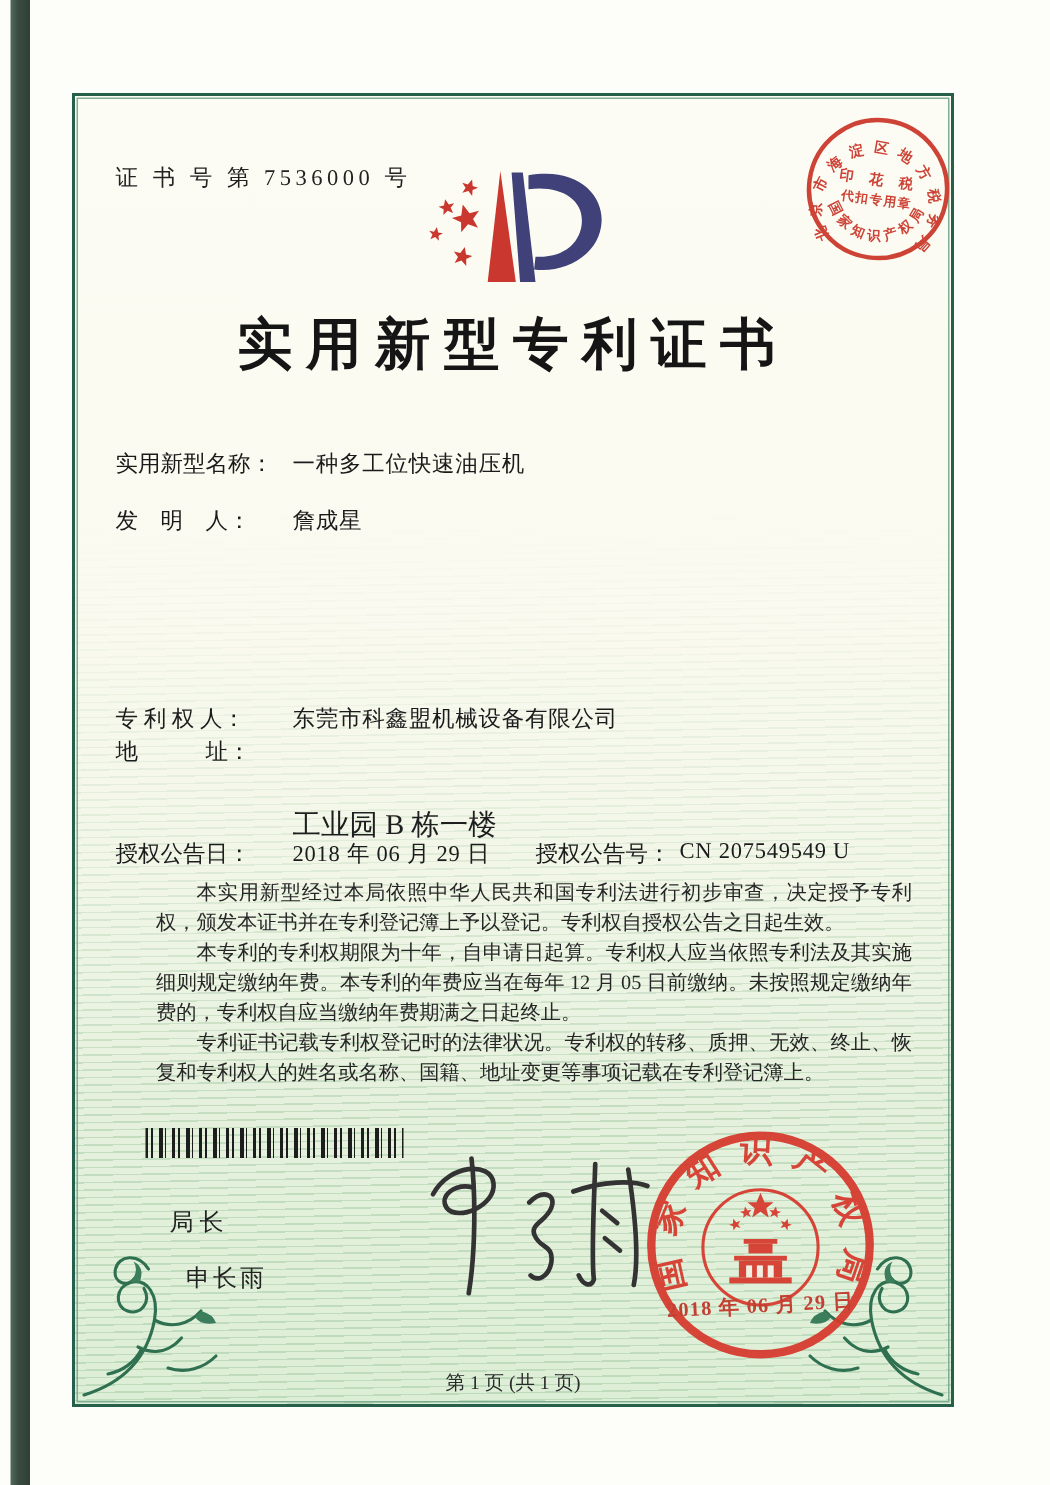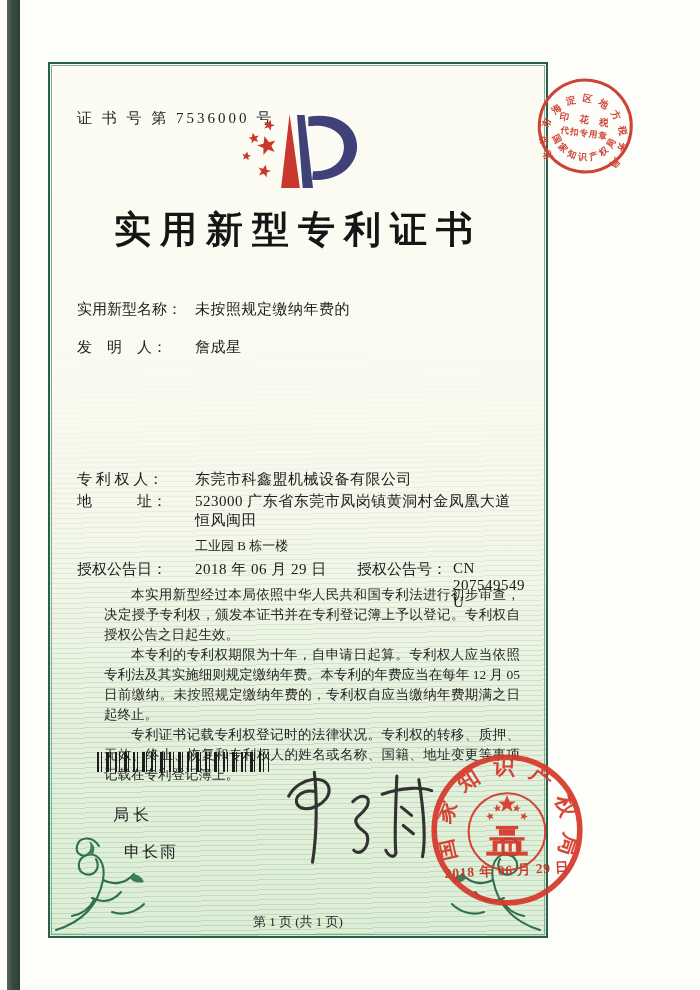--- a/index.html
+++ b/index.html
@@ -6,21 +6,21 @@
   html,body { width:700px; height:990px; }
   body { font-family:"Liberation Serif","DejaVu Serif",serif; background:#ffffff; position:relative; overflow:hidden; }
 
   .page { position:absolute; inset:0; background:#fdfdfa; }
 
   
   .spine { position:absolute; left:7px; top:0; width:13px; height:990px;
            background:linear-gradient(90deg,#55695c,#3a4c41 40%,#2f3f36); }
 
   
-  .cert { position:absolute; left:48px; top:62px; width:500px; height:876px;
+  .cert { position:absolute; left:48px; top:62px; width:588px; height:876px;
           border:2px solid #27604a; background:linear-gradient(180deg,#fdfcf4 0%,#fbfaf0 38%,#f1f6e7 60%,#e6f1dd 76%,#ddeed6 100%); }
   .cert-inner { position:absolute; inset:1px; border:1px solid #7fae95; }
 
   .guilloche { position:absolute; inset:0; pointer-events:none;
     background:repeating-linear-gradient(179deg, rgba(120,175,125,0) 0 4px, rgba(110,170,120,0.28) 4px 5px);
     -webkit-mask-image:linear-gradient(180deg, transparent 0 32%, rgba(0,0,0,.45) 55%, #000 78%);
             mask-image:linear-gradient(180deg, transparent 0 32%, rgba(0,0,0,.45) 55%, #000 78%); }
 
   .content { position:absolute; inset:0; color:#1e1e1e; }
 
@@ -28,21 +28,21 @@
 
   .logo { position:absolute; left:50%; transform:translateX(-50%); top:40px; }
 
   .title { position:absolute; top:141px; left:0; right:0; text-align:center;
            font-size:37px; font-weight:600; letter-spacing:9px; color:#151515; }
 
   .row { position:absolute; left:27px; right:24px; display:flex; font-size:15px; color:#1b1b1b; }
   .flabel { flex:0 0 118px; white-space:pre; }
   .fvalue { flex:1; letter-spacing:0.5px; }
   .r1{top:236px} .r2{top:274px} .r3{top:328px} .r4{top:366px} .r5{top:406px} .r6{top:428px} .r7{top:496px}
-  .addr2 { position:absolute; left:145px; top:473px; font-size:13px; }
+  .addr2 { position:absolute; left:145px; top:473px; font-size:19px; }
   .pair1 { flex:0 0 280px; display:flex; }
   .pair2 { display:flex; }
   .pair2 .flabel { flex:0 0 96px; }
 
   .body-text { position:absolute; left:27px; right:26px; top:521px; font-size:13.5px;
                line-height:20px; text-align:justify; color:#262626;margin-left:27px; }
   .body-text p { text-indent:2em; }
 
   .barcode { position:absolute; left:47px; top:688px; width:172px; height:20px;
     background:repeating-linear-gradient(90deg,#1d1d1d 0 2px,transparent 2px 4px,#1d1d1d 4px 5px,transparent 5px 9px,#1d1d1d 9px 12px,transparent 12px 13px,#1d1d1d 13px 14px,transparent 14px 18px); }
@@ -128,33 +128,32 @@
         <g fill="#3f4178">
           <polygon points="79,11 85,89 96,89 87,11"></polygon>
           <path d="M91,13 C126,7 144,27 143,46 C142,68 119,83 95,80 L96,71 C117,72 129,60 129,45 C129,29 112,20 91,23 Z"></path>
         </g>
       </svg>
 
       <div class="title">实用新型专利证书</div>
 
       <div class="row r1">
         <span class="flabel">实用新型名称：</span>
-        <span class="fvalue">未按照规定缴纳年费的</span>
+        <span class="fvalue">一种多工位快速油压机</span>
       </div>
       <div class="row r2">
         <span class="flabel">发　明　人：</span>
         <span class="fvalue">詹成星</span>
       </div>
       <div class="row r5">
         <span class="flabel">专 利 权 人：</span>
         <span class="fvalue">东莞市科鑫盟机械设备有限公司</span>
       </div>
       <div class="row r6">
         <span class="flabel">地　　　址：</span>
-        <span class="fvalue">523000 广东省东莞市凤岗镇黄洞村金凤凰大道恒风闽田</span>
       </div>
       <div class="addr2">工业园 B 栋一楼</div>
 
       <div class="row r7">
         <span class="pair1">
           <span class="flabel">授权公告日：</span>
           <span class="fvalue">2018 年 06 月 29 日</span>
         </span>
         <span class="pair2">
           <span class="flabel">授权公告号：</span>

